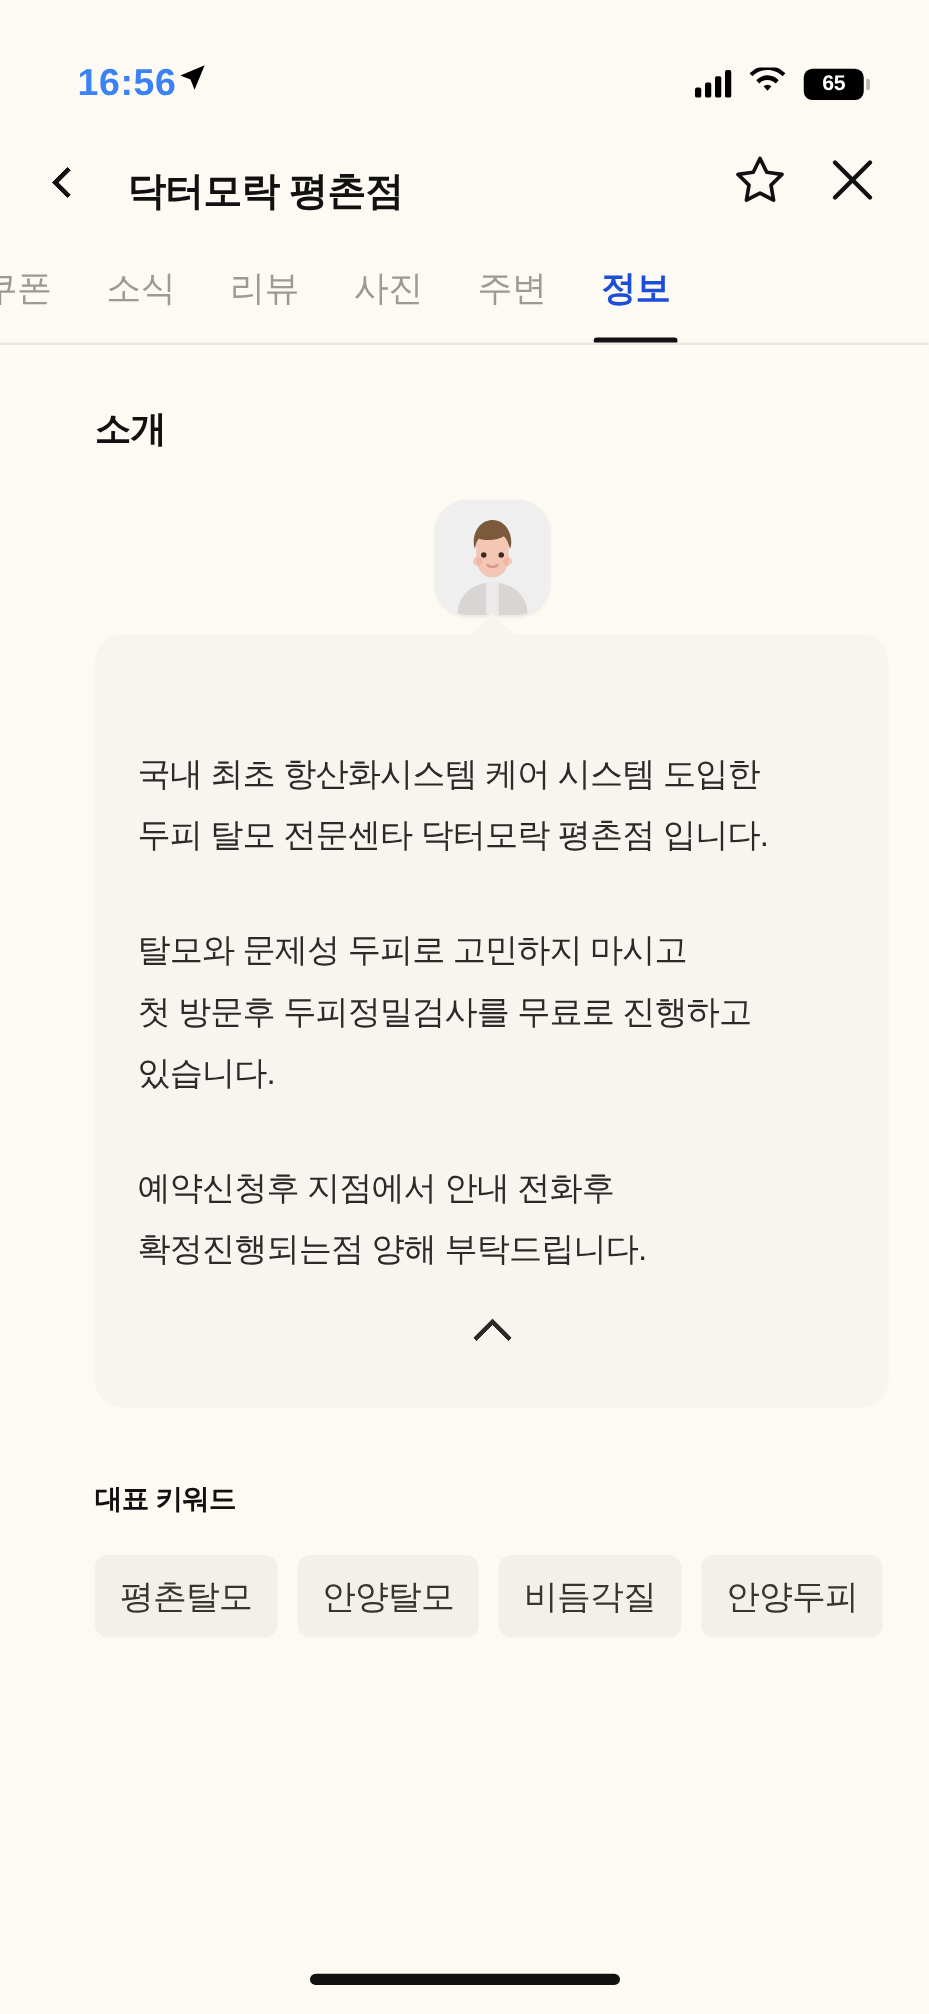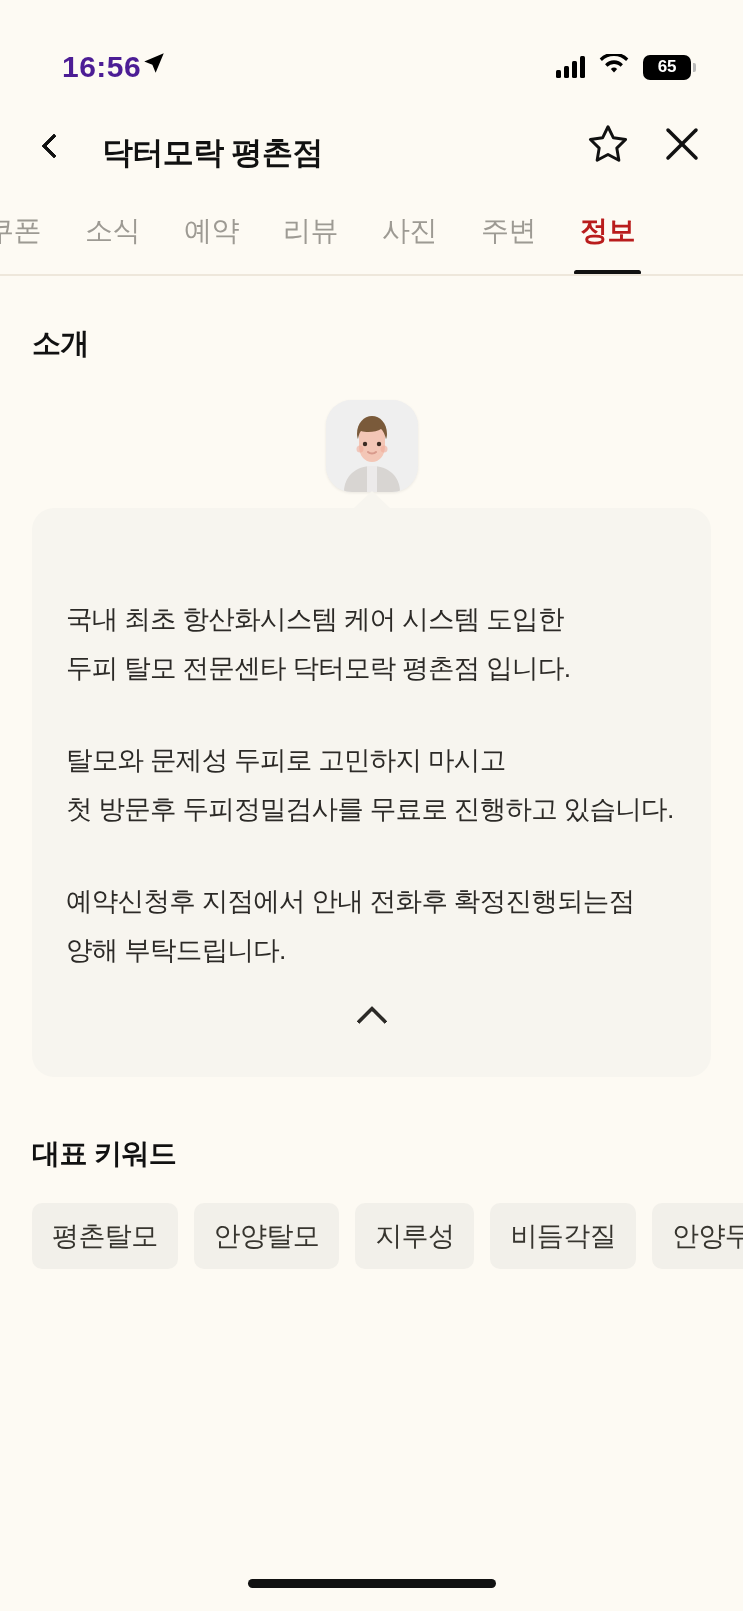--- a/index.html
+++ b/index.html
@@ -22,21 +22,21 @@
   .statusbar {
     height: 104px;
     display: flex;
     align-items: center;
     justify-content: space-between;
     padding: 30px 52px 0 62px;
   }
   .status-time {
     font-size: 30px;
     font-weight: 700;
-    color: #4c1d95;
+    color: #3b82f6;
     letter-spacing: 0.5px;
     display: flex;
     align-items: center;
     gap: 0;
   }
   .loc-arrow { display: inline-block; transform: translateY(-1px); }
   .status-right {
     display: flex;
     align-items: center;
     gap: 14px;
@@ -120,34 +120,34 @@
     color: #9d9a93;
     letter-spacing: -0.5px;
     padding: 0 22px;
     height: 88px;
     display: flex;
     align-items: center;
     position: relative;
   }
   .tab:first-child { padding-left: 0; margin-left: -14px; }
   .tab.active {
-    color: #b91c1c;
+    color: #1d4ed8;
     font-weight: 700;
   }
   .tab.active:after {
     content: "";
     position: absolute;
     left: 16px; right: 16px; bottom: 0;
     height: 5px;
     background: #111;
     border-radius: 3px;
   }
 
   
-  .content { padding: 0 32px; }
+  .content { padding: 0 32px; margin-left: 44px; }
   .section-title {
     font-size: 29px;
     font-weight: 700;
     color: #111;
     letter-spacing: -0.6px;
     margin-top: 48px;
   }
 
   .avatar-wrap {
     display: flex;
@@ -198,21 +198,21 @@
   }
   .chev-up {
     width: 22px; height: 22px;
     border-left: 4px solid #2c2a27;
     border-top: 4px solid #2c2a27;
     transform: rotate(45deg) translate(3px, 3px);
     border-radius: 1px;
   }
 
   .keywords-title {
-    font-size: 28px;
+    font-size: 22px;
     font-weight: 700;
     color: #111;
     letter-spacing: -0.6px;
     margin-top: 58px;
   }
   .chips {
     display: flex;
     gap: 16px;
     margin-top: 30px;
     flex-wrap: nowrap;
@@ -295,21 +295,20 @@
           <line x1="4" y1="4" x2="20" y2="20"></line>
             <line x1="20" y1="4" x2="4" y2="20"></line>
         </svg>
       </span>
     </div>
   </div>
 
   <div class="tabs">
     <div class="tab">쿠폰</div>
     <div class="tab">소식</div>
-    <div class="tab">예약</div>
     <div class="tab">리뷰</div>
     <div class="tab">사진</div>
     <div class="tab">주변</div>
     <div class="tab active">정보</div>
   </div>
 
   <div class="content">
 
     <div class="section-title">소개</div>
 
@@ -338,21 +337,20 @@
       <p class="gap">예약신청후 지점에서 안내 전화후 확정진행되는점 양해 부탁드립니다.</p>
       <div class="collapse-btn">
         <span class="chev-up"></span>
       </div>
     </div>
 
     <div class="keywords-title">대표 키워드</div>
     <div class="chips">
       <span class="chip">평촌탈모</span>
       <span class="chip">안양탈모</span>
-      <span class="chip">지루성</span>
       <span class="chip">비듬각질</span>
       <span class="chip">안양두피</span>
     </div>
   </div>
 
   <div class="home-indicator-area">
     <div class="home-indicator"></div>
   </div>
 </div>
 

